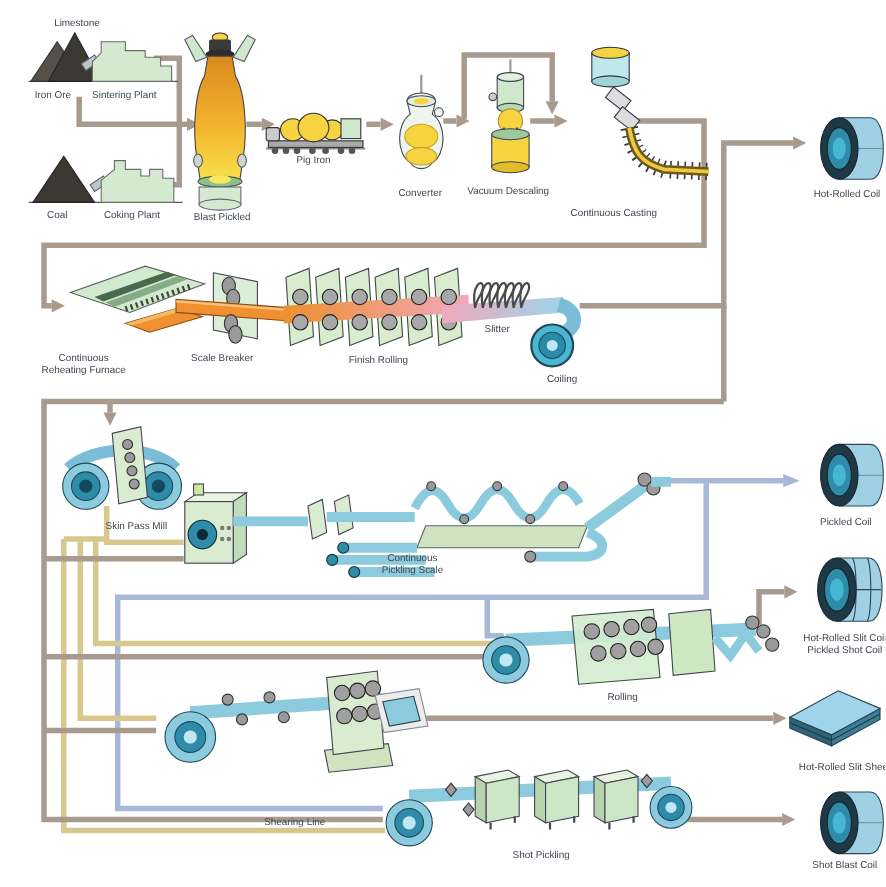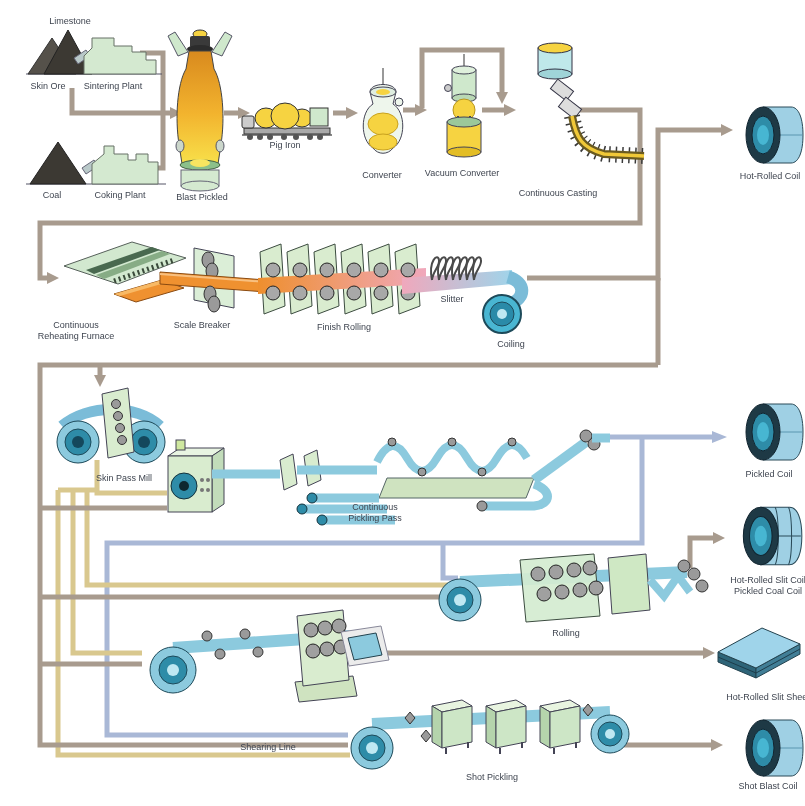--- a/index.html
+++ b/index.html
@@ -441,41 +441,41 @@
     </svg>
   </div>
 
   <div class="st" style="left:733px;top:716px">
     <svg width="72" height="62">
         <use href="#sym-coil" width="76" height="64"></use>
       </svg>
   </div>
 
   <div class="lbl" style="left:70px;top:16px">Limestone</div>
-  <div class="lbl" style="left:48px;top:81px">Skin Ore</div>
+  <div class="lbl" style="left:48px;top:81px">Iron Ore</div>
   <div class="lbl" style="left:113px;top:81px">Sintering Plant</div>
   <div class="lbl" style="left:52px;top:190px">Coal</div>
   <div class="lbl" style="left:120px;top:190px">Coking Plant</div>
   <div class="lbl" style="left:202px;top:192px">Blast Pickled</div>
   <div class="lbl" style="left:285px;top:140px">Pig Iron</div>
   <div class="lbl" style="left:382px;top:170px">Converter</div>
-  <div class="lbl" style="left:462px;top:168px">Vacuum Converter</div>
+  <div class="lbl" style="left:462px;top:168px">Vacuum Descaling</div>
   <div class="lbl" style="left:558px;top:188px">Continuous Casting</div>
   <div class="lbl" style="left:770px;top:171px">Hot-Rolled Coil</div>
   <div class="lbl" style="left:76px;top:320px">Continuous</div>
   <div class="lbl" style="left:76px;top:331px">Reheating Furnace</div>
   <div class="lbl" style="left:202px;top:320px">Scale Breaker</div>
   <div class="lbl" style="left:344px;top:322px">Finish Rolling</div>
   <div class="lbl" style="left:452px;top:294px">Slitter</div>
   <div class="lbl" style="left:511px;top:339px">Coiling</div>
   <div class="lbl" style="left:124px;top:473px">Skin Pass Mill</div>
   <div class="lbl" style="left:375px;top:502px">Continuous</div>
-  <div class="lbl" style="left:375px;top:513px">Pickling Pass</div>
+  <div class="lbl" style="left:375px;top:513px">Pickling Scale</div>
   <div class="lbl" style="left:769px;top:469px">Pickled Coil</div>
   <div class="lbl" style="left:566px;top:628px">Rolling</div>
   <div class="lbl" style="left:768px;top:575px">Hot-Rolled Slit Coil</div>
-  <div class="lbl" style="left:768px;top:586px">Pickled Coal Coil</div>
+  <div class="lbl" style="left:768px;top:586px">Pickled Shot Coil</div>
   <div class="lbl" style="left:268px;top:742px">Shearing Line</div>
   <div class="lbl" style="left:768px;top:692px">Hot-Rolled Slit Sheet</div>
   <div class="lbl" style="left:492px;top:772px">Shot Pickling</div>
   <div class="lbl" style="left:768px;top:781px">Shot Blast Coil</div>
 
 </div>
 
 </body></html>

